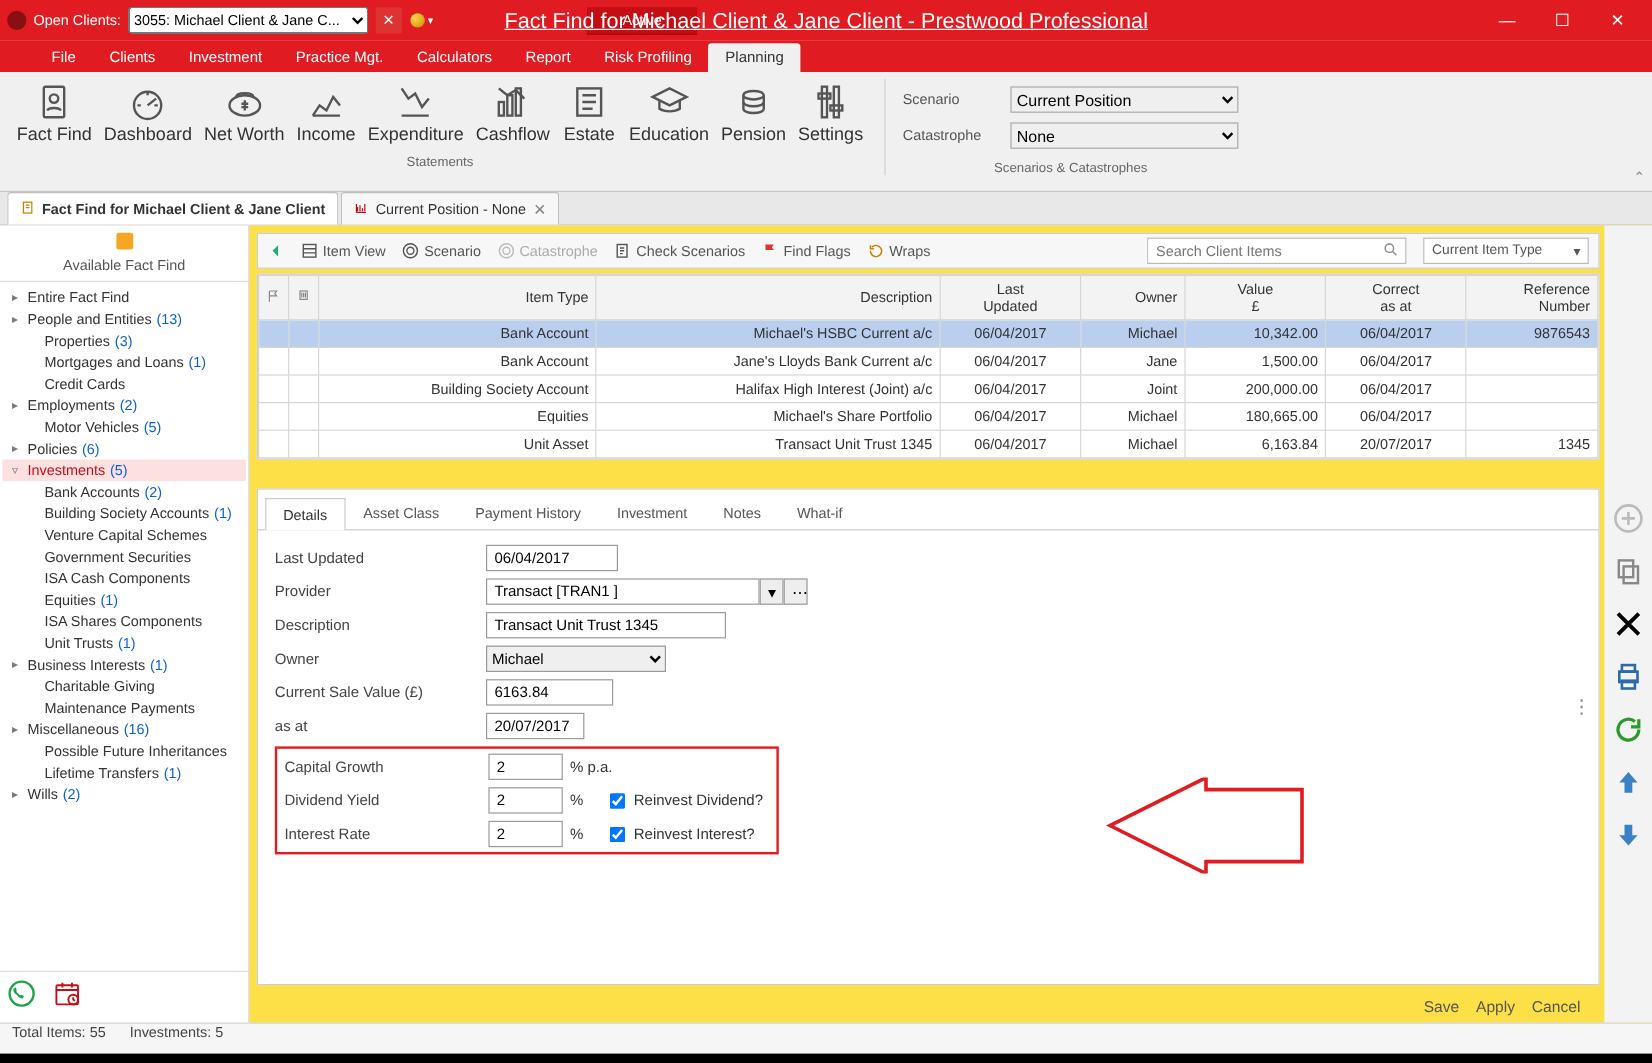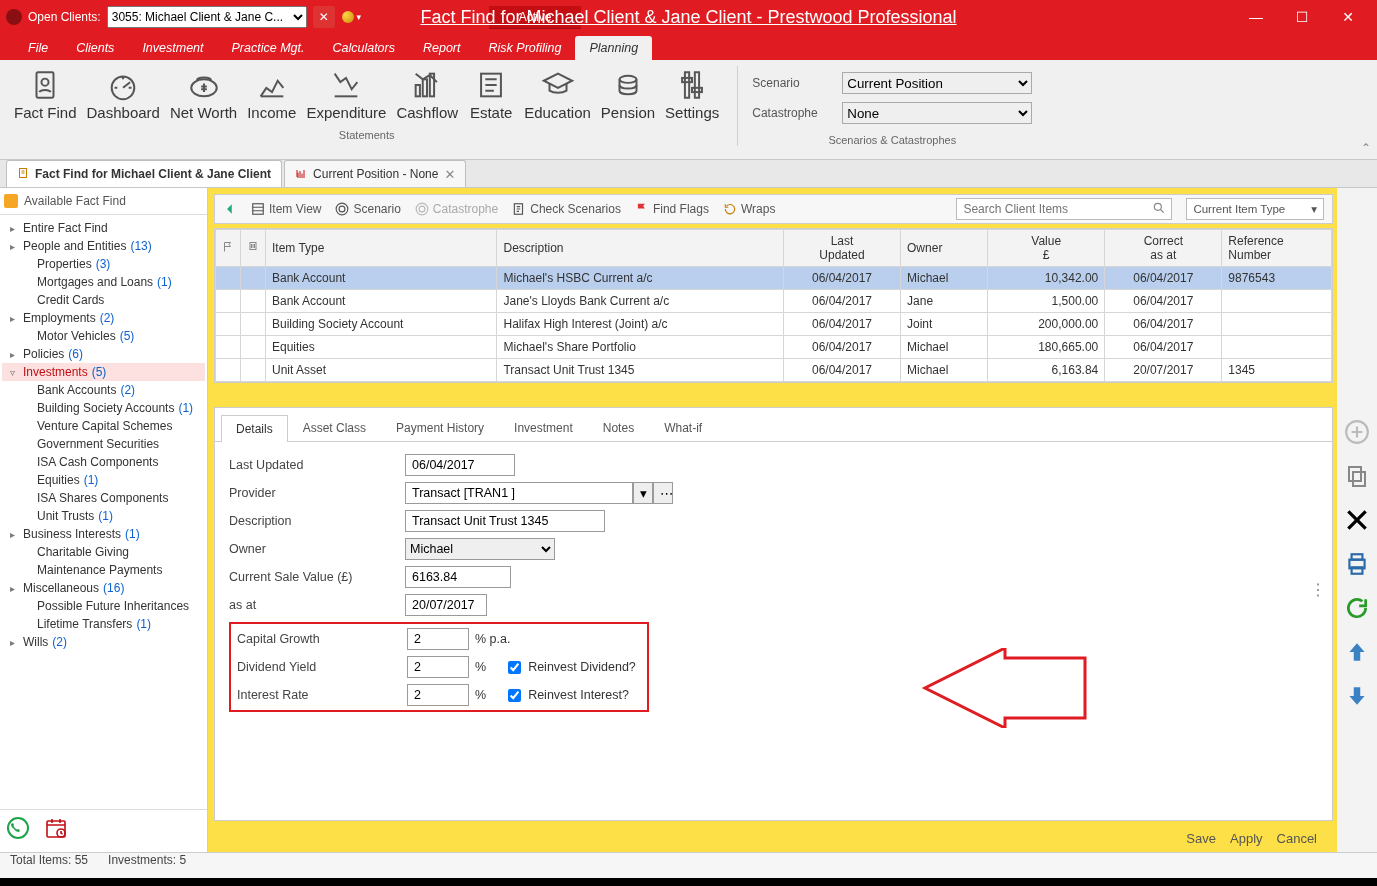--- a/index.html
+++ b/index.html
@@ -58,23 +58,22 @@
     border-radius:2px;
     display:flex;align-items:center;justify-content:center;
     color:#fff;
   }
   
   .menubar {
     background:#e11b22;
     height:26px;
     display:flex;
     align-items:flex-end;
-    padding-left:14px;
+    padding-left:29px;
     gap:0;
-    font-style:italic;
   }
   .menubar .menu-item {
     color:#fff;
     padding:5px 14px 5px;
     border-top-left-radius:3px;
     border-top-right-radius:3px;
     font-size:12.5px;
   }
   .menubar .menu-item.active {
     background:#f0f0f0;
@@ -153,27 +152,28 @@
   }
   .sidebar {
     width:208px;
     background:#fff;
     border-right:1px solid #ccc;
     display:flex;
     flex-direction:column;
     position:relative;
   }
   .sidebar-header{
-    padding:6px 4px;
+    padding:6px 20px;
     border-bottom:1px solid #ddd;
     color:#555;
     font-size:12px;
     display:flex;
     align-items:center;
     gap:6px;
+    flex-direction:column;
   }
   .sidebar-header .ff-icon{
     width:14px;height:14px;
     background:#f5a623;
     display:inline-block;
     border-radius:2px;
   }
   .tree{
     flex:1;
     overflow:auto;
@@ -247,21 +247,21 @@
   .grid-wrap{
     border:1px solid #ccc;
     background:#fff;
     margin-top:4px;
     overflow:auto;
   }
   table.grid{ border-collapse:collapse; width:100%; font-size:12px; }
   table.grid th, table.grid td{
     border:1px solid #d6d6d6;
     padding:4px 6px;
-    text-align:left;
+    text-align:right;
     vertical-align:middle;
   }
   table.grid th{
     background:#f3f3f3;
     color:#333;
     font-weight:normal;
   }
   table.grid th.center, table.grid td.center{ text-align:center; }
   table.grid td.right{ text-align:right; }
   table.grid tr.selected td{ background:#b9cfed; }

